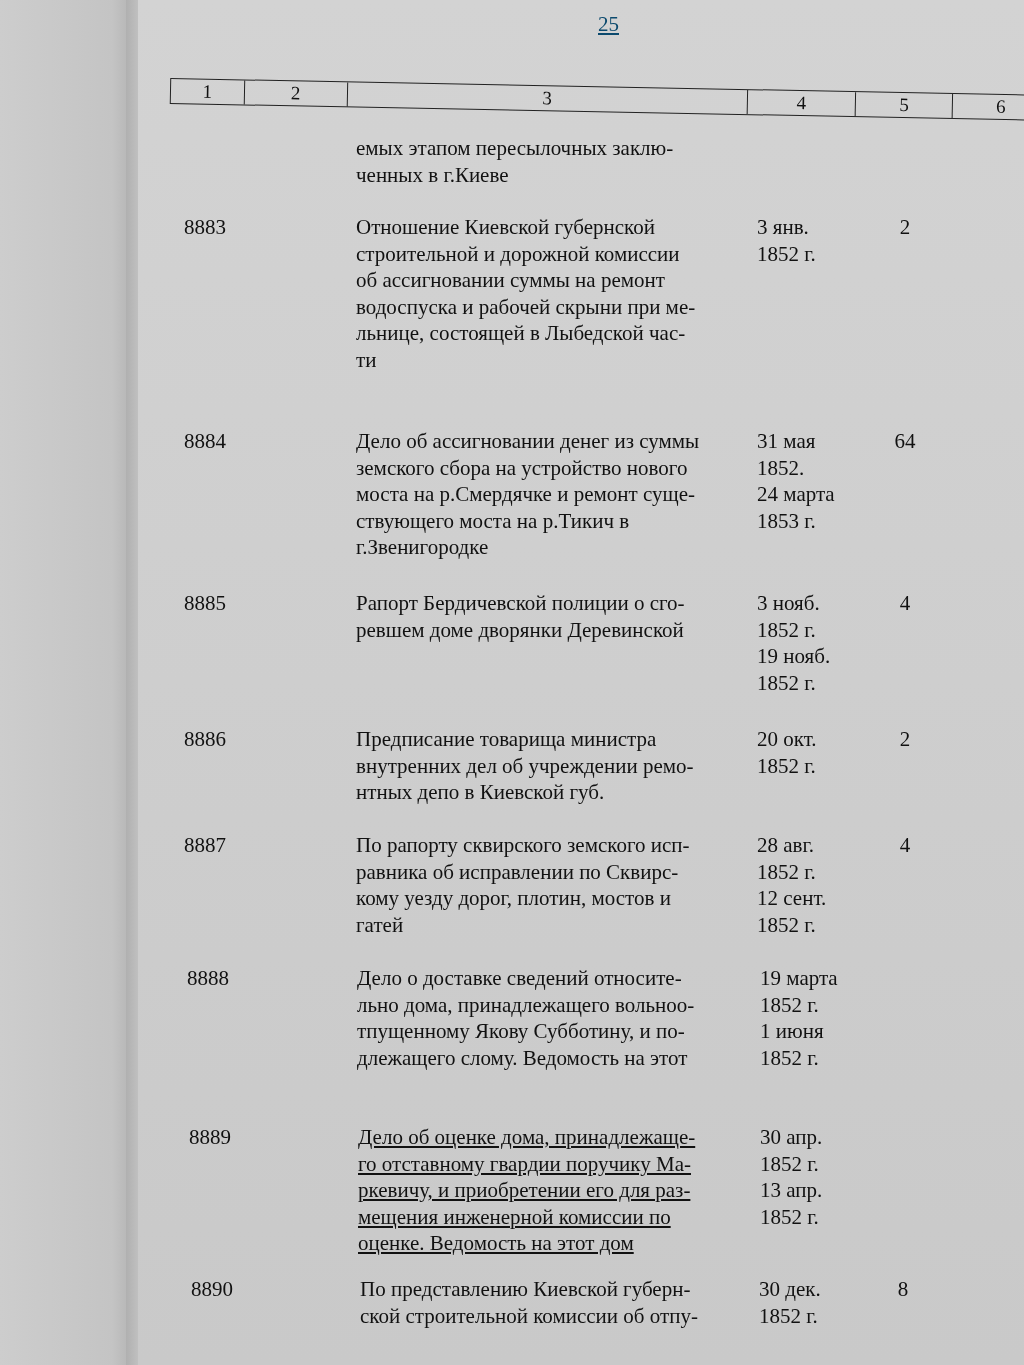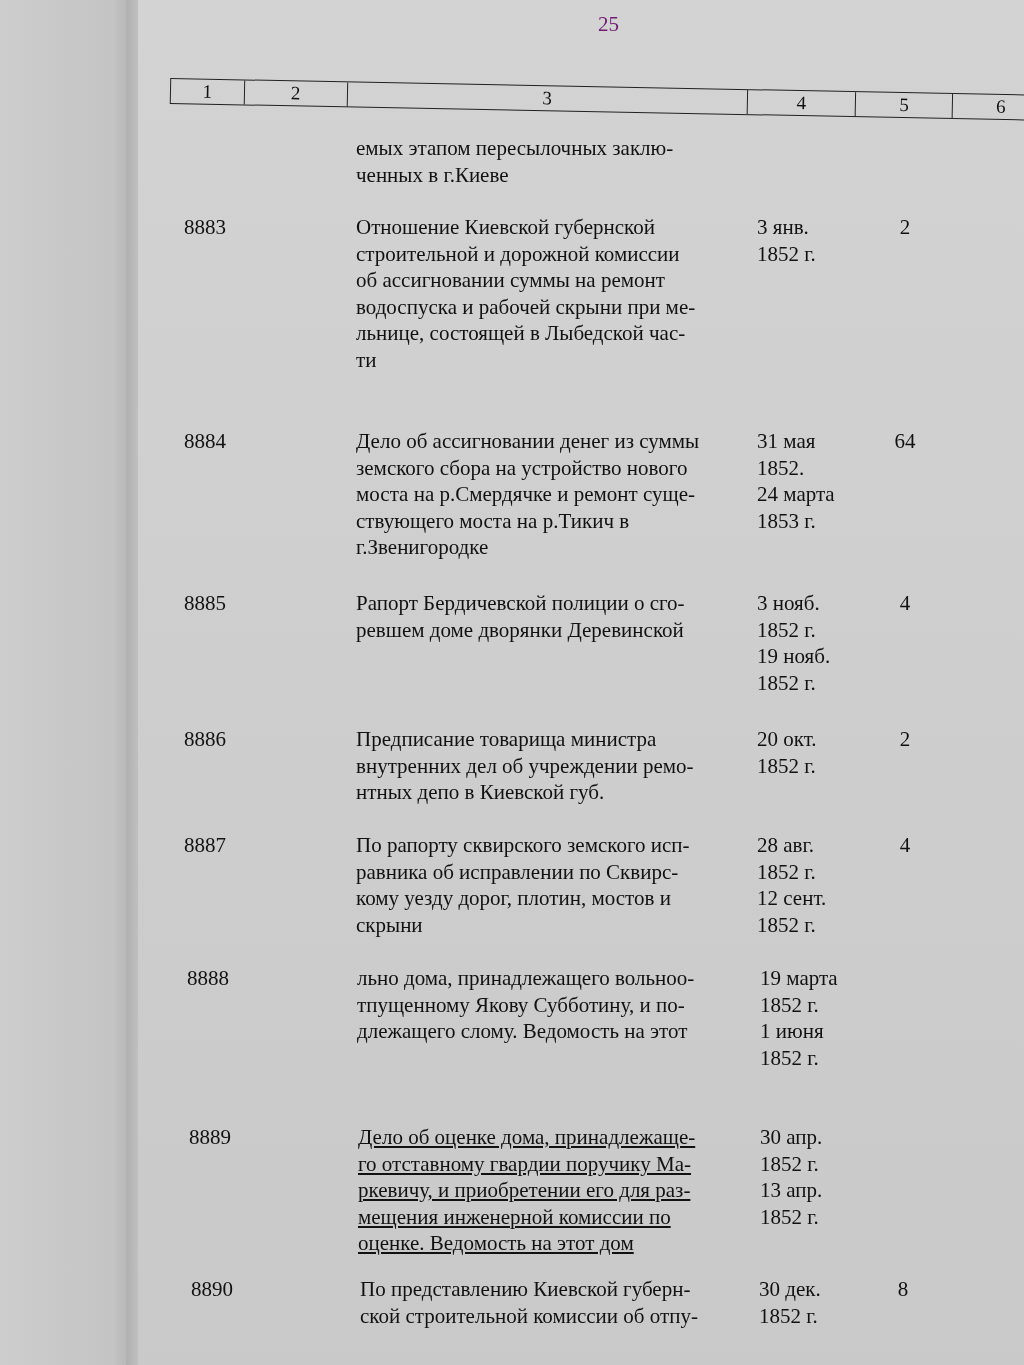--- a/index.html
+++ b/index.html
@@ -34,21 +34,22 @@
       left: 138px; top: 0;
       width: 886px;
       height: 1365px;
       background: linear-gradient(to bottom, #d3d3d3 0%, #cecece 50%, #c9c9c9 100%);
     }
     .page-number {
       position: absolute;
       top: 12px;
       left: 598px;
       font-size: 21px;
-      color: #701a75;
+      color: #0c4a6e;
+      text-decoration: underline;
     }
     .col-header {
       position: absolute;
       left: 170px;
       top: 78px;
       width: 880px;
       height: 26px;
       transform: rotate(1.1deg);
       transform-origin: left center;
       display: flex;
@@ -202,34 +203,35 @@
     </div>
     <div class="sheets">2</div>
   </div>
 
   <div class="entry" style="top:832px;">
     <div class="num">8887</div>
     <div class="desc">
       <span>По рапорту сквирского земского исп-</span>
       <span>равника об исправлении по Сквирс-</span>
       <span>кому уезду дорог, плотин, мостов и</span>
-      <span>скрыни</span>
+      <span>гатей</span>
     </div>
     <div class="dates">
       <span>28 авг.</span>
       <span>1852 г.</span>
       <span>12 сент.</span>
       <span>1852 г.</span>
     </div>
     <div class="sheets">4</div>
   </div>
 
   <div class="entry" style="top:965px;">
     <div class="num" style="left:187px;">8888</div>
     <div class="desc" style="left:357px;">
+      <span>Дело о доставке сведений относите-</span>
       <span>льно дома, принадлежащего вольноо-</span>
       <span>тпущенному Якову Субботину, и по-</span>
       <span>длежащего слому. Ведомость на этот</span>
     </div>
     <div class="dates" style="left:760px;">
       <span>19 марта</span>
       <span>1852 г.</span>
       <span>1 июня</span>
       <span>1852 г.</span>
     </div>

